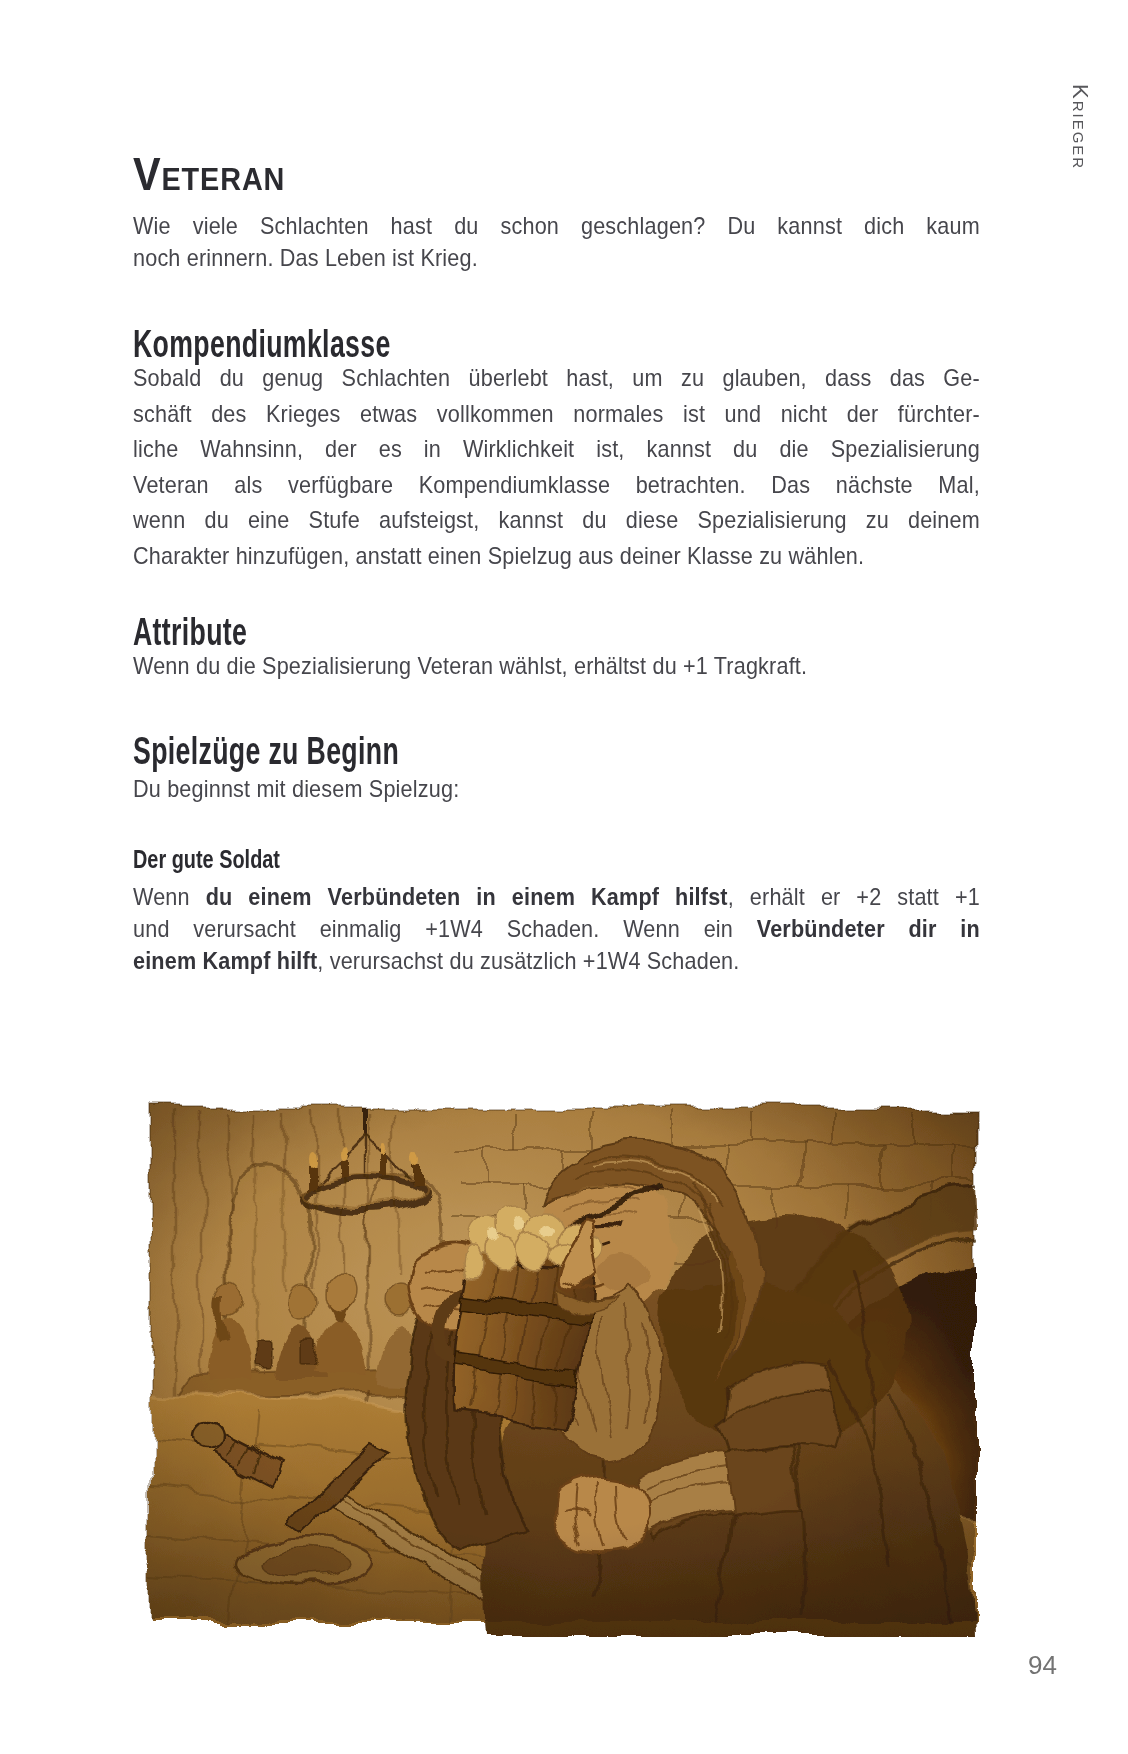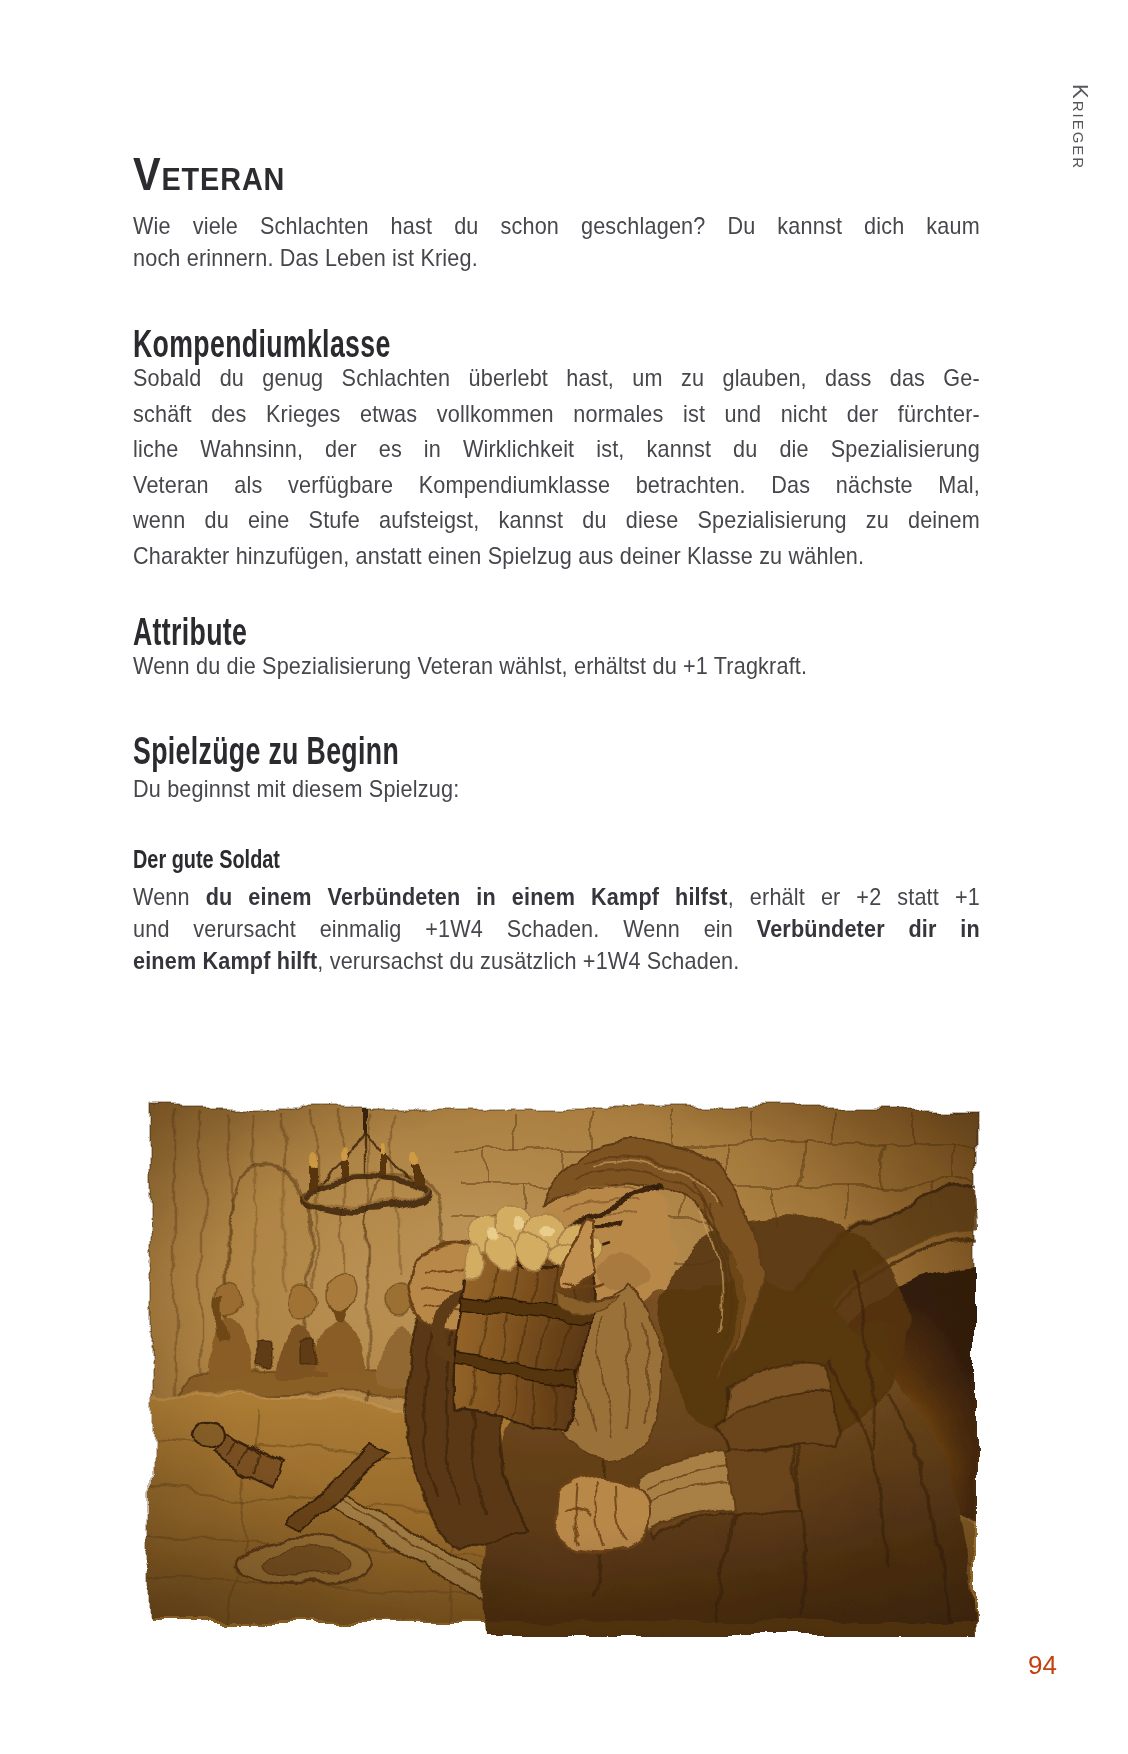--- a/index.html
+++ b/index.html
@@ -32,21 +32,21 @@
   .para.m{top:881px;line-height:32px;}
 
   .jline{text-align:justify;text-align-last:justify;}
   .lline{text-align:left;}
   .bodytext b{font-weight:bold;color:#35353b;}
 
   .side-label{position:absolute;left:1093px;top:84px;transform:rotate(90deg);
               transform-origin:top left;font-size:22px;font-variant:small-caps;
               letter-spacing:2px;color:#58585c;white-space:nowrap;}
 
-  .page-number{position:absolute;right:71px;top:1650px;font-size:26px;color:#c2410c;}
+  .page-number{position:absolute;right:71px;top:1650px;font-size:26px;color:#737373;}
 
   .illus{position:absolute;left:133px;top:1092px;width:857px;height:545px;margin:0;}
   .illus svg{display:block;}
 </style>
 </head>
 <body>
 
 <div class="page">
 
   <div class="side-label">Krieger</div>

